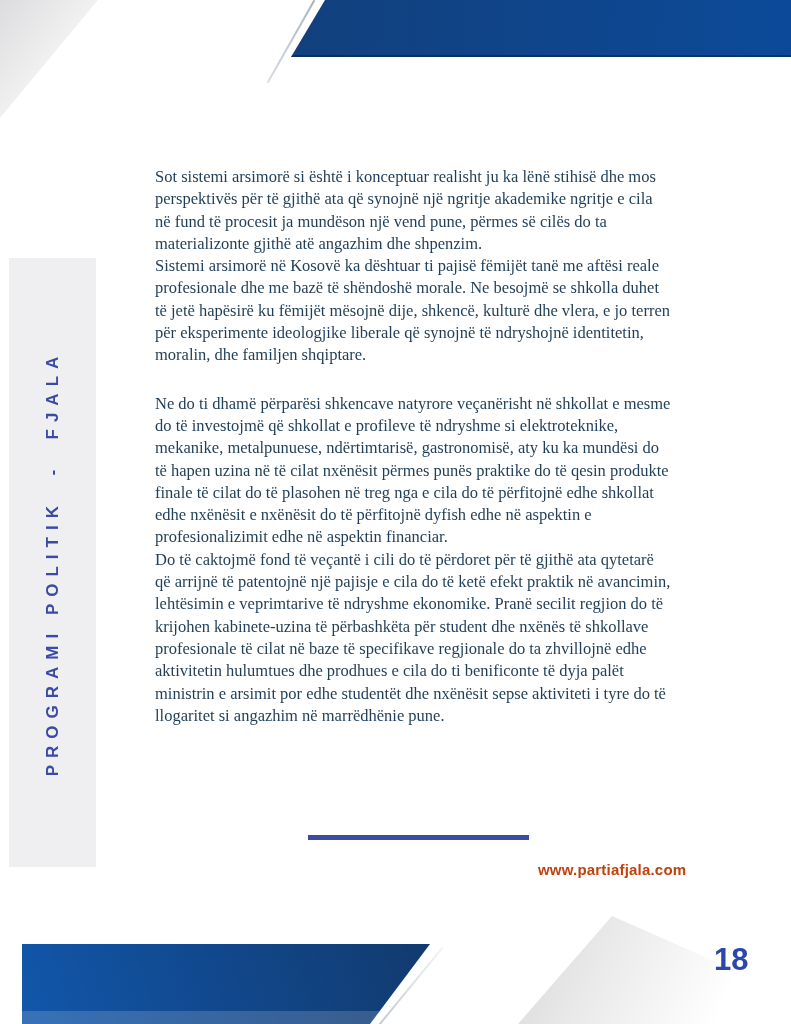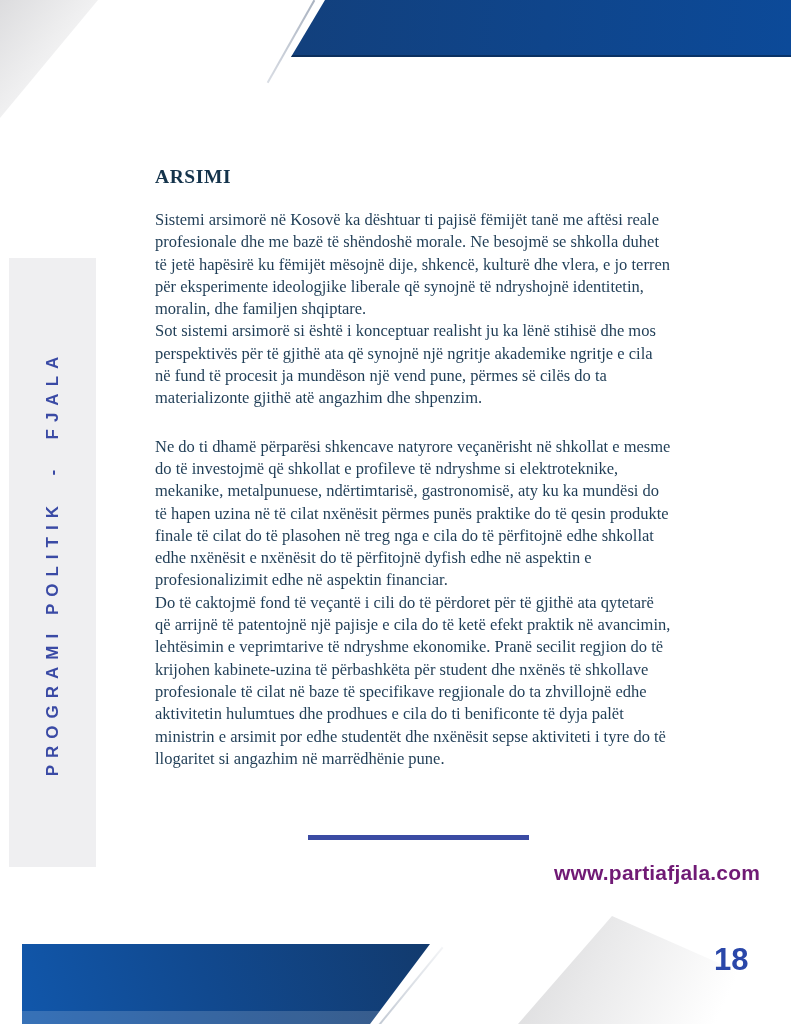--- a/index.html
+++ b/index.html
@@ -72,26 +72,26 @@
   }
   .content p.block-gap { margin-top: 26px; }
 
   
   .footer-divider {
     position: absolute; left: 308px; top: 835px;
     width: 221px; height: 5px;
     background: #3b4ba3;
   }
   .website-url {
-    position: absolute; left: 554px; top: 861px;
+    position: absolute; left: 538px; top: 861px;
     font-family: "Liberation Sans", sans-serif;
     font-weight: bold;
-    font-size: 21px;
+    font-size: 15px;
     letter-spacing: 0.2px;
-    color: #701a75;
+    color: #c2410c;
   }
   .bottom-right-accent {
     position: absolute; left: 500px; top: 910px;
     width: 291px; height: 114px;
     background: linear-gradient(115deg, #d4d4d6 0%, #e9e9ea 35%, rgba(255,255,255,0) 78%);
     clip-path: polygon(112px 6px, 18px 114px, 291px 114px, 291px 85px);
   }
   .bottom-banner {
     position: absolute; left: 22px; top: 944px;
     width: 411px; height: 80px;
@@ -127,23 +127,22 @@
   <div class="top-banner">
     <div class="top-banner-edge"></div>
   </div>
   <div class="top-banner-stripe"></div>
 
   <div class="sidebar-strip">
     <div class="sidebar-title">PROGRAMI POLITIK  -  FJALA</div>
   </div>
 
   <div class="content">
-    <h1>ARSIMI</h1>
+    <p>Sot sistemi arsimorë si është i konceptuar realisht ju ka lënë stihisë dhe mos perspektivës për të gjithë ata që synojnë një ngritje akademike ngritje e cila në fund të procesit ja mundëson një vend pune, përmes së cilës do ta materializonte gjithë atë angazhim dhe shpenzim.</p>
     <p>Sistemi arsimorë në Kosovë ka dështuar ti pajisë fëmijët tanë me aftësi reale profesionale dhe me bazë të shëndoshë morale. Ne besojmë se shkolla duhet të jetë hapësirë ku fëmijët mësojnë dije, shkencë, kulturë dhe vlera, e jo terren për eksperimente ideologjike liberale që synojnë të ndryshojnë identitetin, moralin, dhe familjen shqiptare.</p>
-    <p>Sot sistemi arsimorë si është i konceptuar realisht ju ka lënë stihisë dhe mos perspektivës për të gjithë ata që synojnë një ngritje akademike ngritje e cila në fund të procesit ja mundëson një vend pune, përmes së cilës do ta materializonte gjithë atë angazhim dhe shpenzim.</p>
     <p class="block-gap">Ne do ti dhamë përparësi shkencave natyrore veçanërisht në shkollat e mesme do të investojmë që shkollat e profileve të ndryshme si elektroteknike, mekanike, metalpunuese, ndërtimtarisë, gastronomisë, aty ku ka mundësi do të hapen uzina në të cilat nxënësit përmes punës praktike do të qesin produkte finale të cilat do të plasohen në treg nga e cila do të përfitojnë edhe shkollat edhe nxënësit e nxënësit do të përfitojnë dyfish edhe në aspektin e profesionalizimit edhe në aspektin financiar.</p>
     <p>Do të caktojmë fond të veçantë i cili do të përdoret për të gjithë ata qytetarë që arrijnë të patentojnë një pajisje e cila do të ketë efekt praktik në avancimin, lehtësimin e veprimtarive të ndryshme ekonomike. Pranë secilit regjion do të krijohen kabinete-uzina të përbashkëta për student dhe nxënës të shkollave profesionale të cilat në baze të specifikave regjionale do ta zhvillojnë edhe aktivitetin hulumtues dhe prodhues e cila do ti benificonte të dyja palët ministrin e arsimit por edhe studentët dhe nxënësit sepse aktiviteti i tyre do të llogaritet si angazhim në marrëdhënie pune.</p>
   </div>
 
   <div class="footer-divider"></div>
 
   <div class="website-url">www.partiafjala.com</div>
 
   <div class="bottom-right-accent"></div>
 

